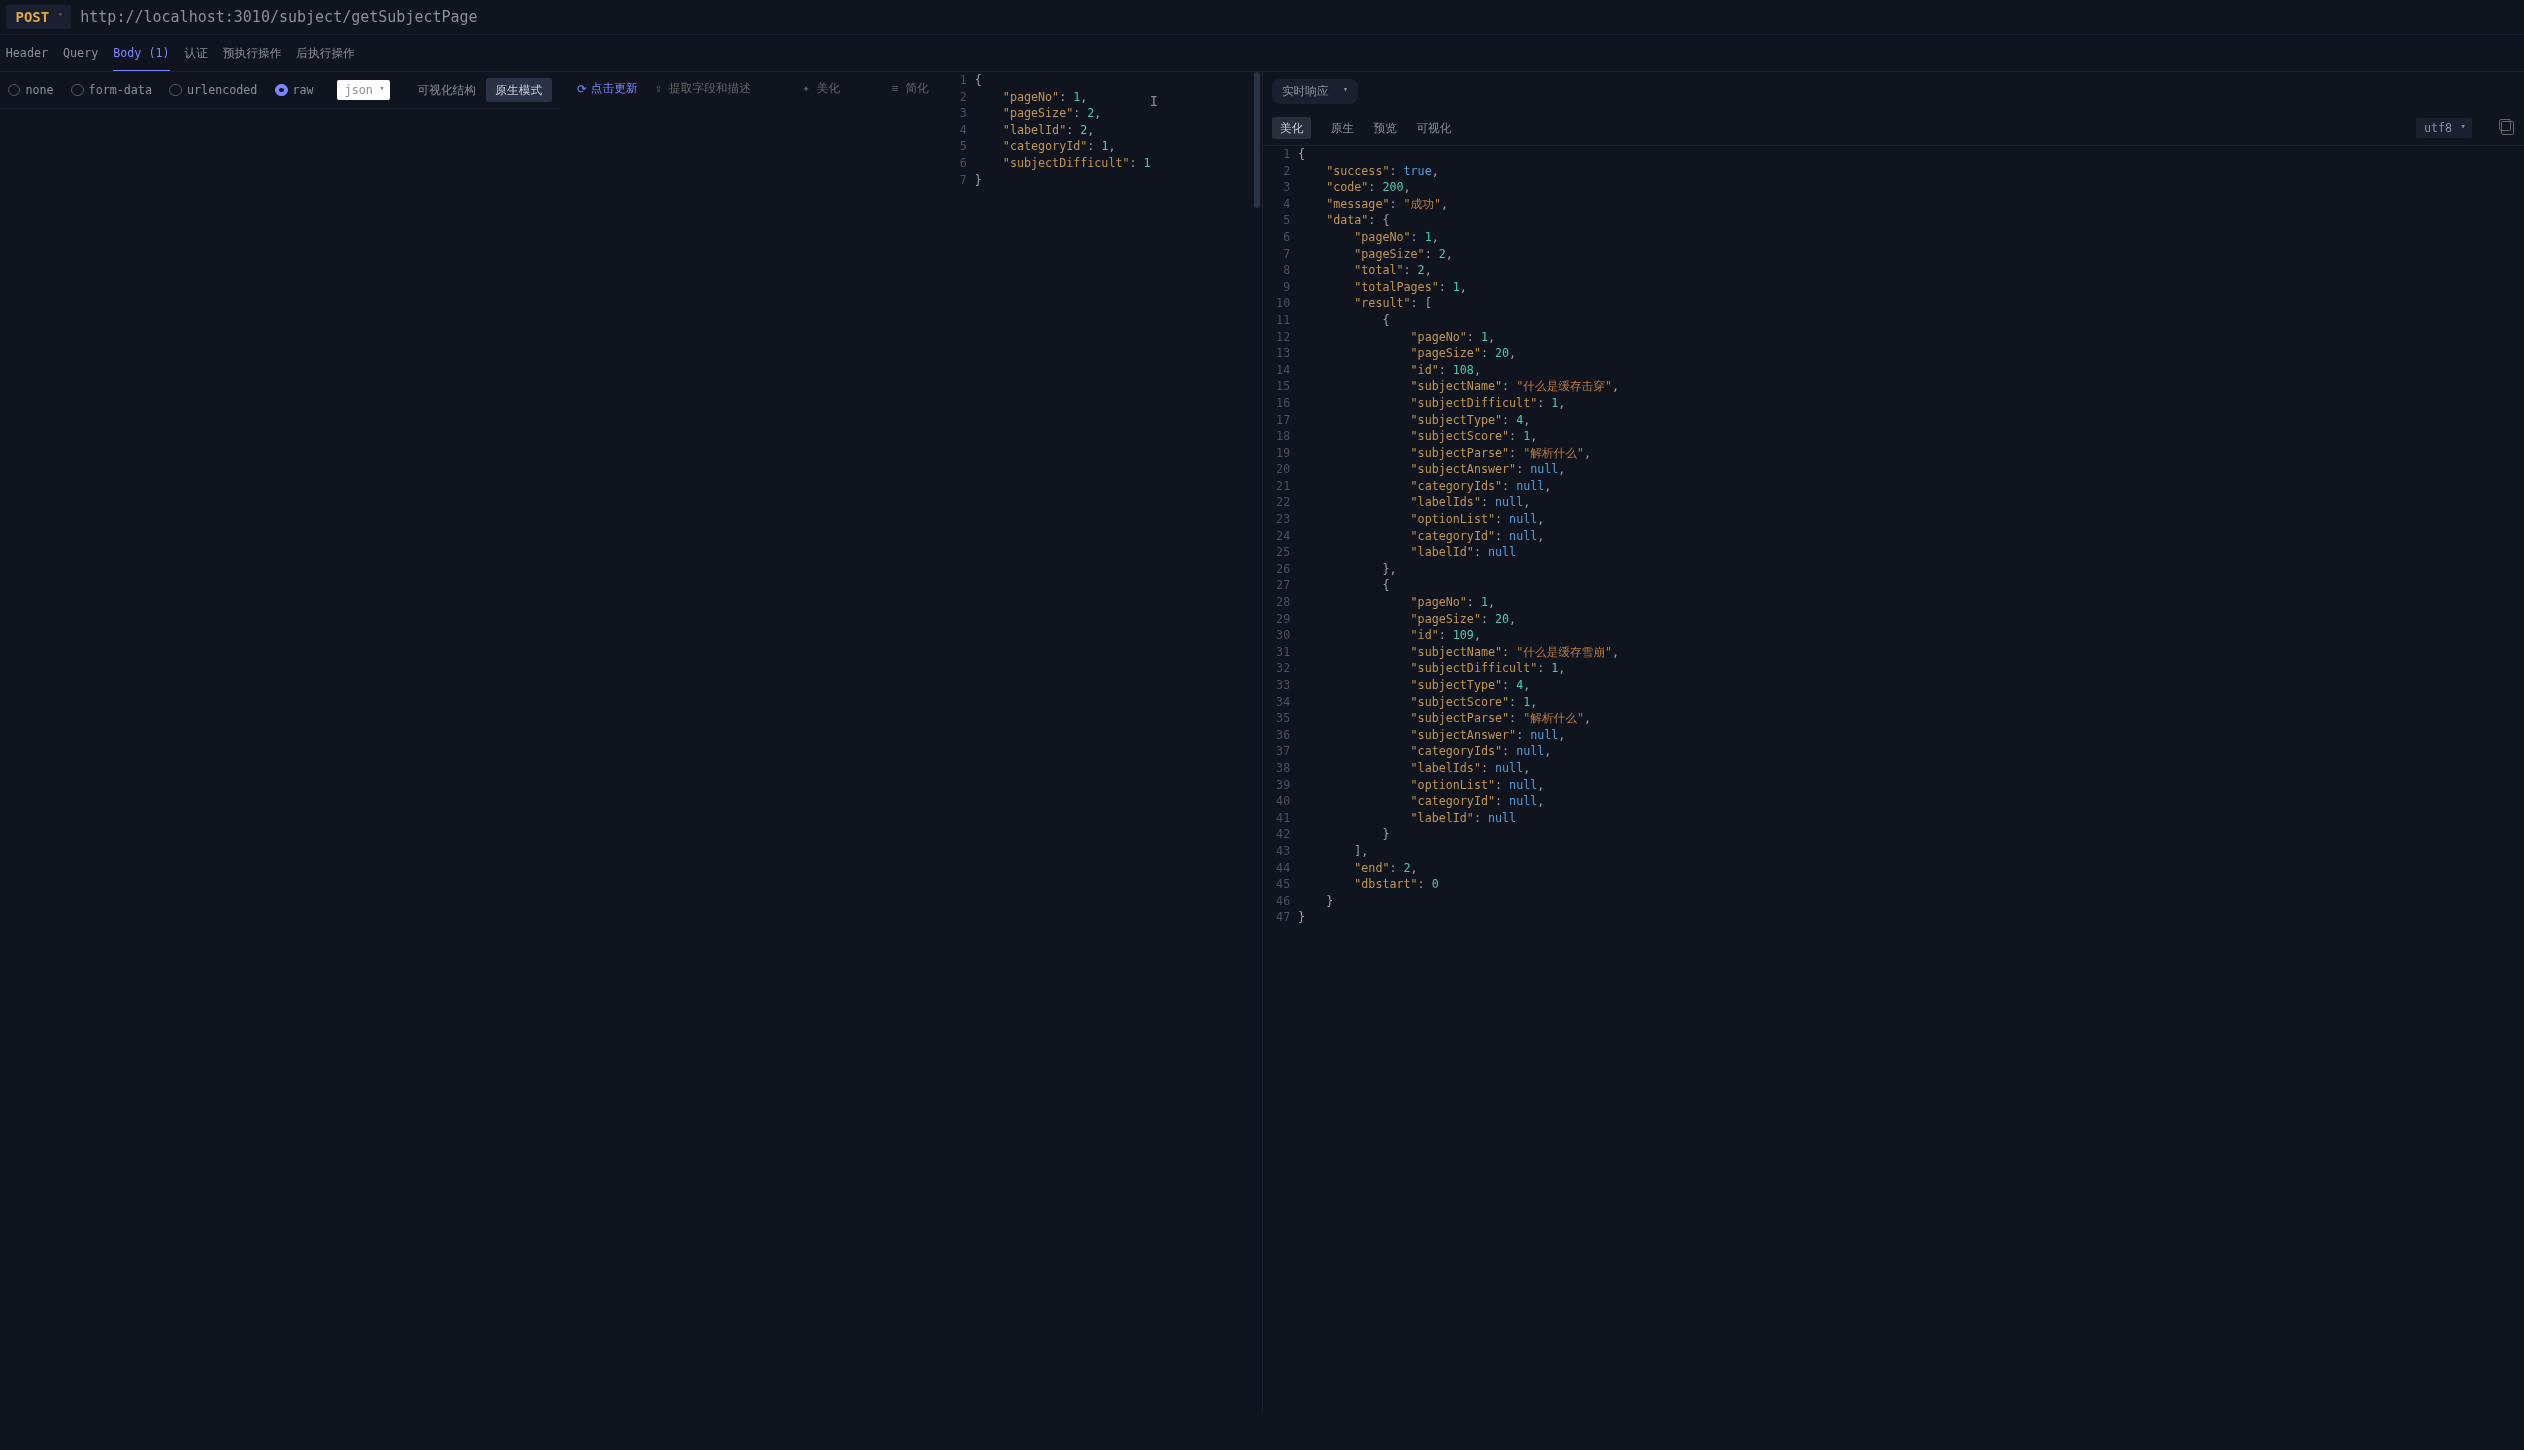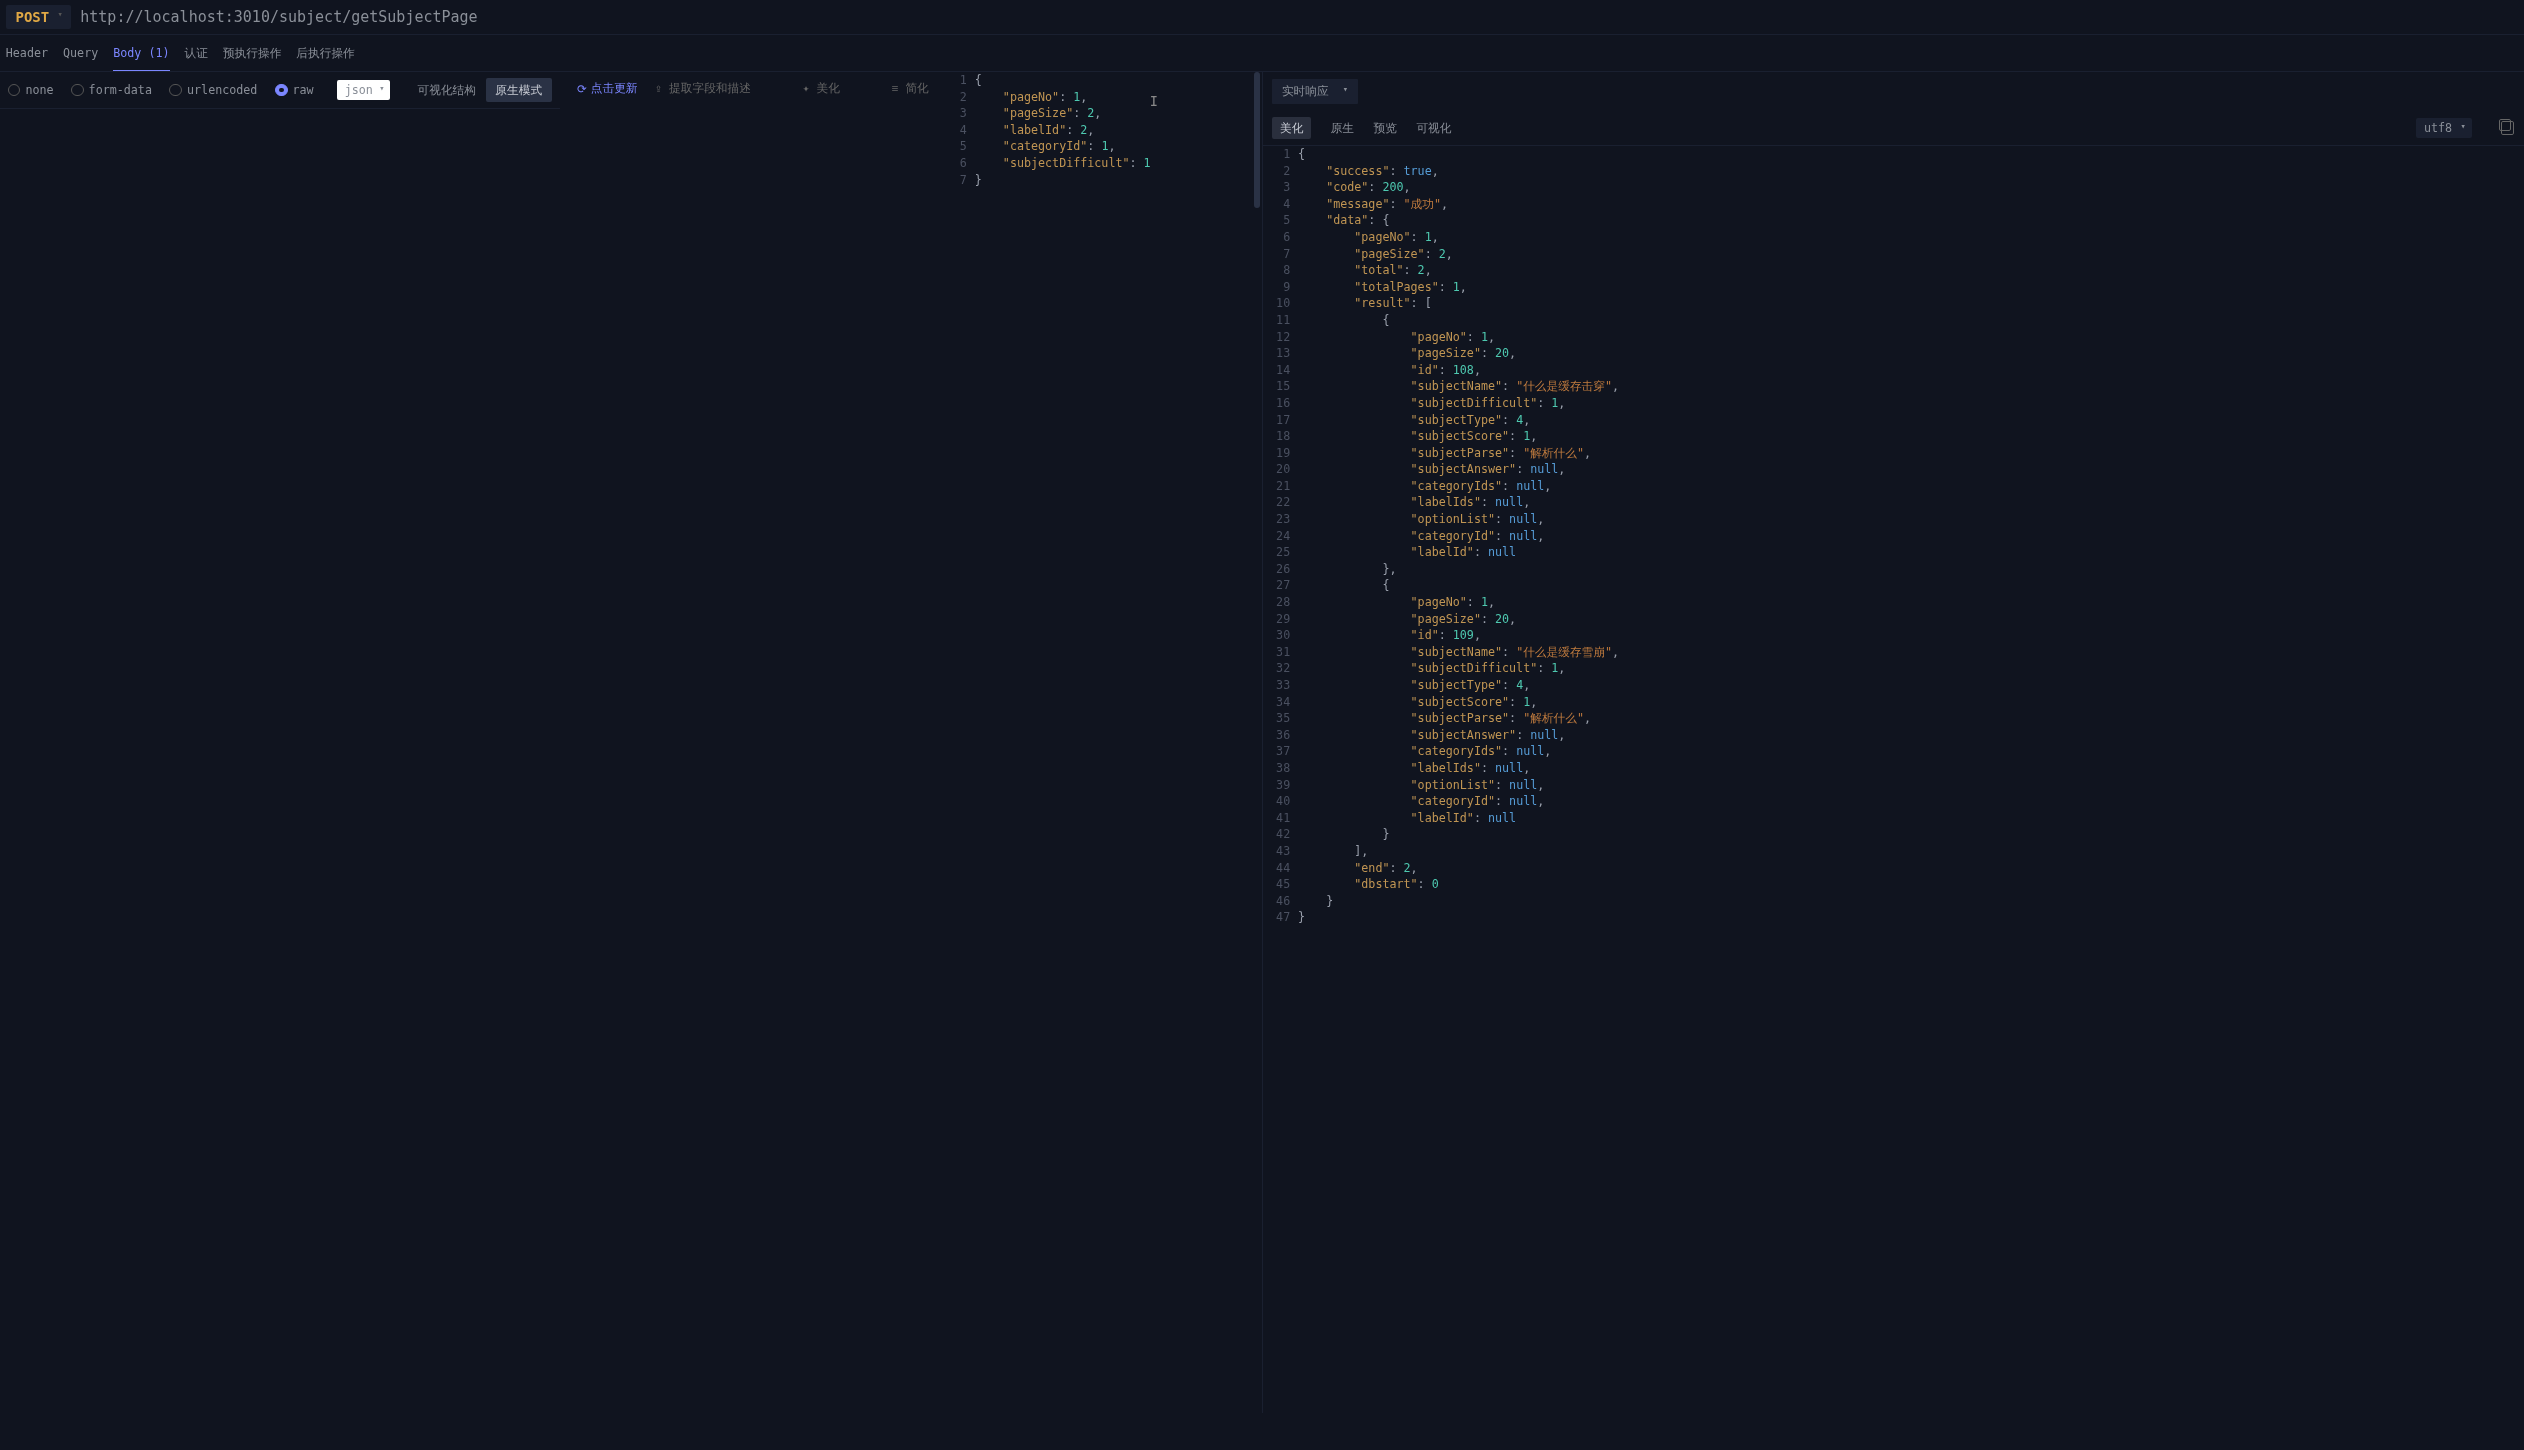--- a/index.html
+++ b/index.html
@@ -24,21 +24,21 @@
 .view-btn { padding:4.9px 9.7px; cursor:pointer; }
 .view-btn.active { background:#2a3245; color:#c8ccd4; border-radius:1.9px; }
 .main-split { display:flex; height:calc(100vh - 109px); }
 .pane-left { flex:1; display:flex; border-right:1px solid #1a2030; min-width:0; }
 .pane-right { flex:1; display:flex; flex-direction:column; min-width:0; }
 .action-bar { height:33px; display:flex; align-items:center; padding:0 17.5px; gap:17.5px; }
 .action-link { color:#7b86ff; cursor:pointer; display:flex; align-items:center; gap:3.9px; }
 .action-link-dim { color:#666; cursor:pointer; margin-left:auto; }
 .action-link-dim + .action-link-dim { margin-left:34px;font-family:Liberation Mono, monospace; }
 .response-top { height:39px; display:flex; align-items:center; padding:0 9.7px; }
-.resp-select { background:#1a2030; color:#8a8f98; padding:4.9px 29px 4.9px 9.7px; border-radius:1px; position:relative; cursor:pointer; }
+.resp-select { background:#1a2030; color:#8a8f98; padding:4.9px 29px 4.9px 9.7px; border-radius:8px; position:relative; cursor:pointer; }
 .resp-select::after { content:"▾"; position:absolute; right:9.7px; font-size:8.8px; }
 .resp-tabs { height:35px; display:flex; align-items:center; padding:0 9.7px; gap:19.5px; border-bottom:1px solid #1a2030; }
 .resp-tab { cursor:pointer; padding:7.8px 0; }
 .resp-tab.active { color:#c8ccd4; background:#2a2f3d; padding:3.9px 7.8px; border-radius:1.9px; }
 .enc-select { background:#1a2030; padding:2.9px 19.5px 2.9px 7.8px; border-radius:1.9px; position:relative; cursor:pointer; margin-left:auto; }
 .enc-select::after { content:"▾"; position:absolute; right:5.8px; font-size:8.8px; }
 .copy-icon { width:13.6px; height:13.6px; border:1px solid #666; border-radius:1.9px; margin-left:9.7px; cursor:pointer; position:relative; }
 .copy-icon::before { content:""; position:absolute; width:9.7px; height:9.7px; border:1px solid #666; border-radius:1.9px; top:-2.9px; left:-2.9px; }
 .editor { flex:1; overflow:auto; display:flex; font-size:11.7px; line-height:16.6px; }
 .gutter { background:transparent; color:#4a5060; text-align:right; padding:0 7.8px 0 13.6px; user-select:none; }

